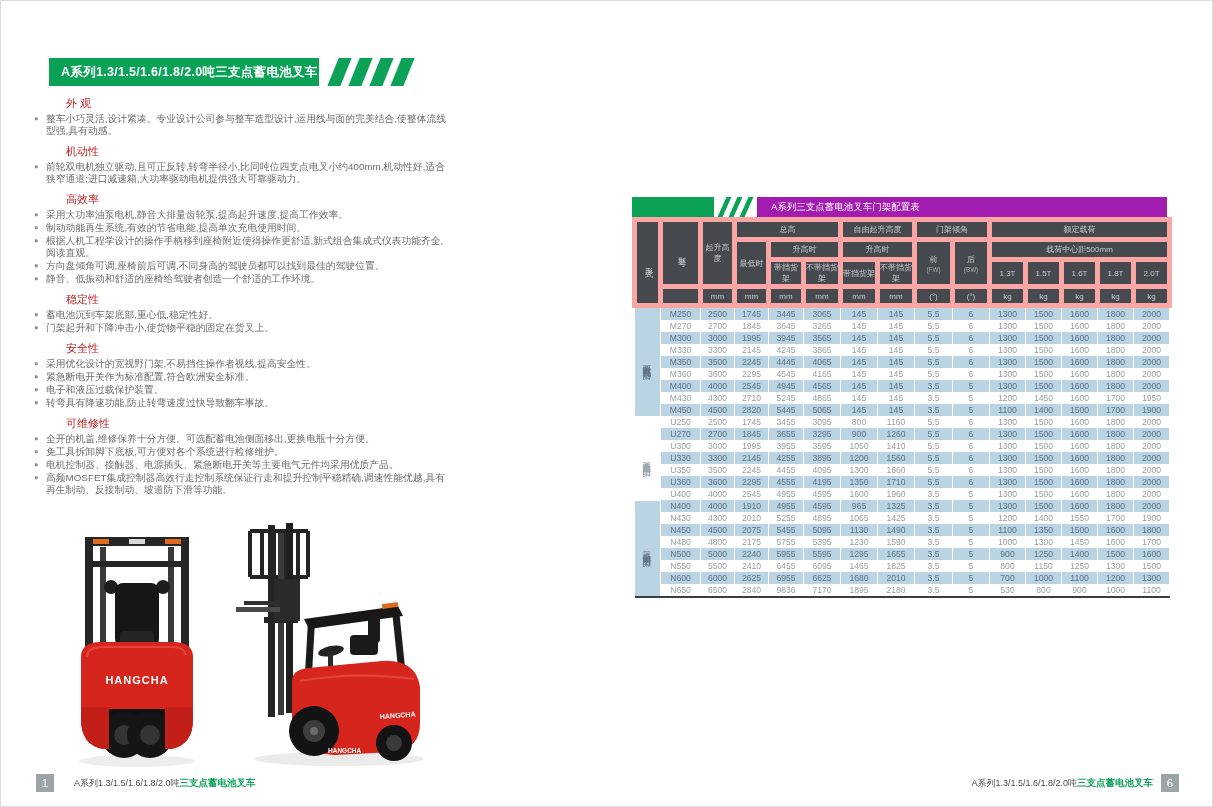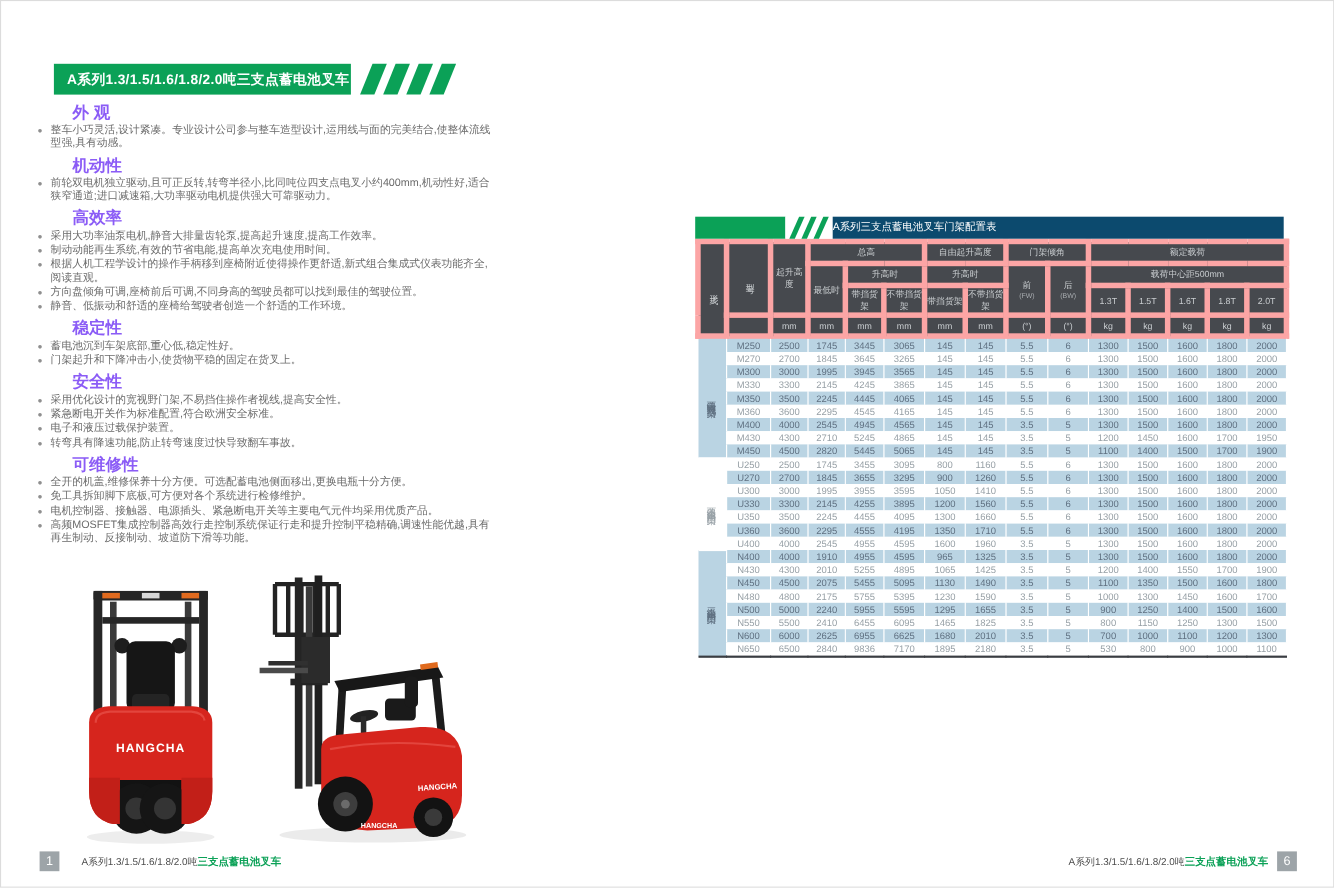--- a/index.html
+++ b/index.html
@@ -10,37 +10,37 @@
   
   .banner-row{position:absolute;left:48px;top:57px;display:flex;align-items:center;}
   .banner-box{width:258px;height:28px;background:#0ba157;color:#fff;font-size:12.5px;
               font-weight:bold;line-height:28px;padding-left:12px;letter-spacing:.3px;}
   .banner-stripes{display:flex;margin-left:14px;}
   .banner-stripes i{display:block;width:13px;height:28px;background:#0ba157;
                     transform:skewX(-22deg);margin-right:8px;}
 
   
   .features{position:absolute;left:33px;top:88px;width:416px;}
-  .sec-h{color:#8b5cf6;font-size:15px;line-height:14px;font-weight:bold;margin:7px 0 3px 32px;}
+  .sec-h{color:#b91c1c;font-size:11px;line-height:14px;font-weight:normal;margin:7px 0 3px 32px;}
   .bullet{display:flex;font-size:9.8px;line-height:12px;color:#6b6b6b;margin:1px 0;}
   .dot{flex:0 0 12px;color:#8f8f8f;font-size:7.5px;line-height:12px;text-align:left;}
   .btext{flex:1;}
 
   
   .photos{position:absolute;left:0;top:0;}
   .fork1{position:absolute;left:72px;top:536px;}
   .fork2{position:absolute;left:233px;top:522px;}
 
   
   .spec{position:absolute;left:631px;top:196px;width:535px;}
   .tbl-title{display:flex;height:20px;}
   .flag{width:82px;background:#0ba157;}
   .flag-stripes{display:flex;align-items:center;background:#fff;padding:0 5px;}
   .flag-stripes i{display:block;width:5px;height:20px;background:#0ba157;transform:skewX(-24deg);margin:0 3px;}
-  .ttext{flex:1;background:#0c4a6e;color:#fff;font-size:9.5px;line-height:20px;}
+  .ttext{flex:1;background:#a21caf;color:#fff;font-size:9.5px;line-height:20px;padding-left:14px;}
 
   table.spec-tbl{border-collapse:collapse;table-layout:fixed;width:535px;
                  border-bottom:2px solid #3a3d42;}
   table.spec-tbl thead th{background:#46494e;color:#c9cdd0;font-weight:normal;
                  border:5px solid #fca5a5;font-size:8px;padding:0;text-align:center;}
   tr.hA th{height:15px;} tr.hB th{height:15px;} tr.hC th{height:19px;font-size:7.4px;} tr.hD th{height:14px;font-size:7.5px;}
   .vtext{writing-mode:vertical-rl;text-orientation:upright;margin:0 auto;letter-spacing:2px;font-size:8px;}
   .sub{font-size:6.3px;color:#a9adb1;margin-top:1px;}
   table.spec-tbl tbody td{height:12px;padding:0;text-align:center;font-size:8.6px;
                  border-right:1px solid #fff;}

